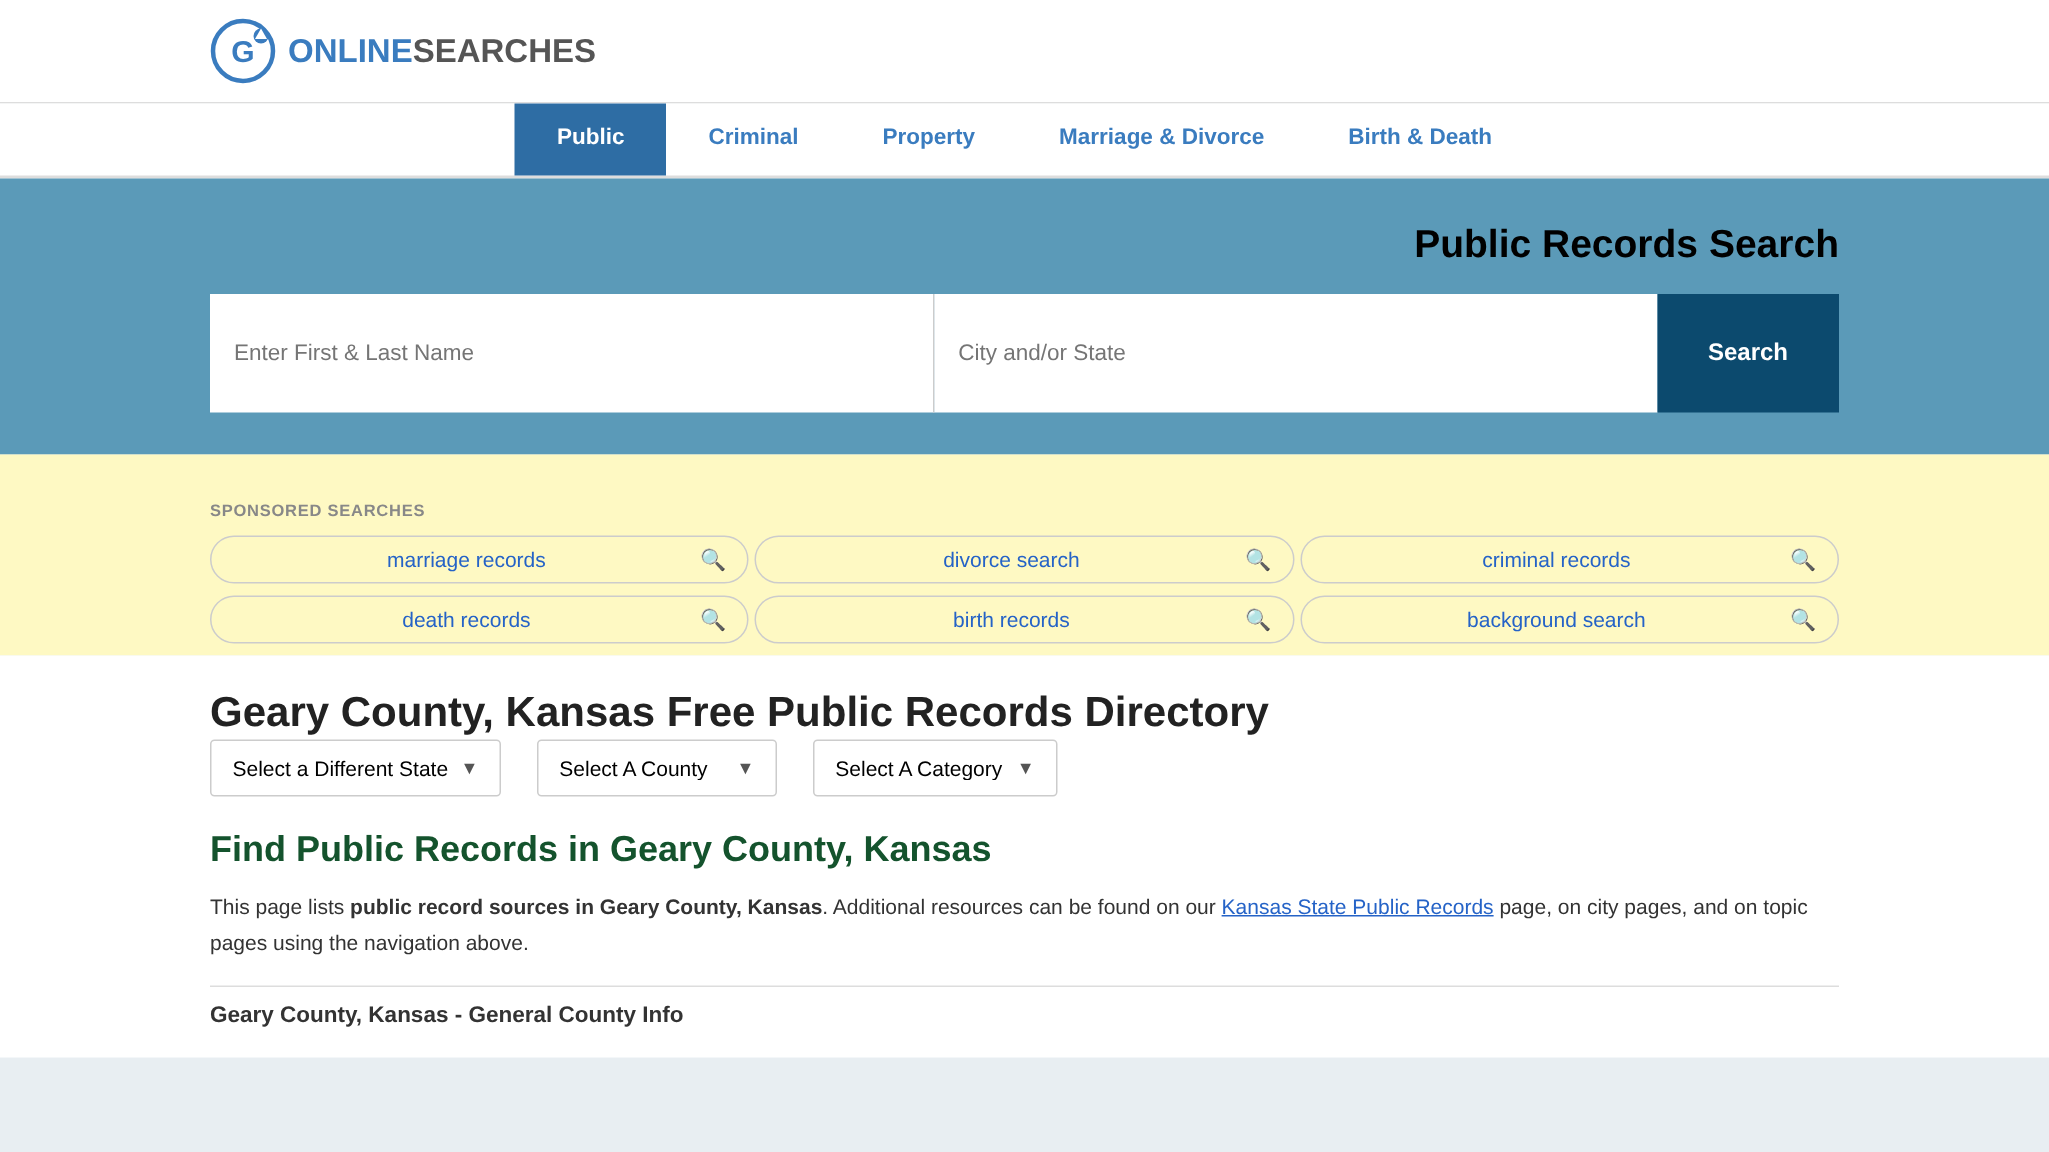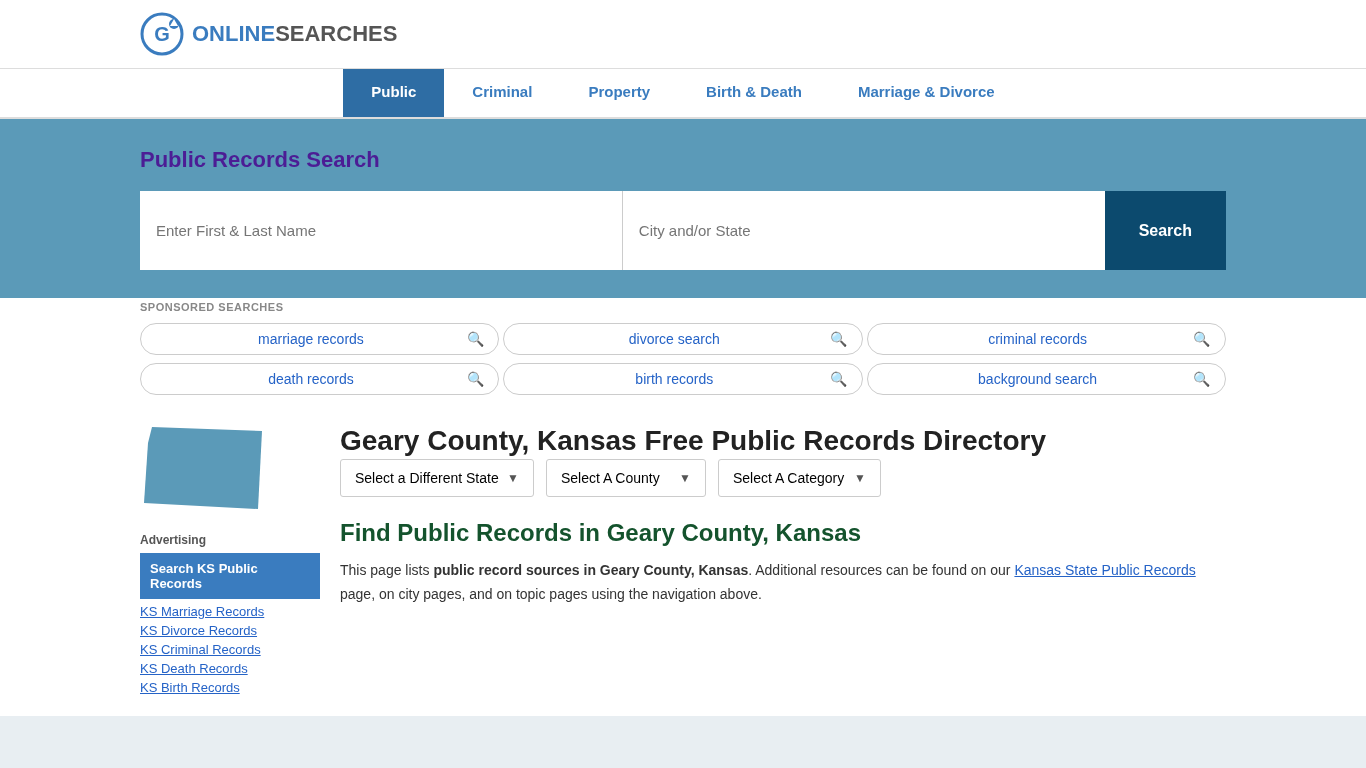--- a/index.html
+++ b/index.html
@@ -12,28 +12,28 @@
     .logo-text { font-size: 22px; font-weight: bold; color: #333; }
     .logo-text span { color: #3a7cbf; }
 
     
     .nav { background: #fff; display: flex; justify-content: center; border-bottom: 2px solid #ddd; }
     .nav-item { padding: 14px 28px; font-size: 15px; font-weight: 600; color: #3a7cbf; cursor: pointer; text-decoration: none; border-bottom: 3px solid transparent; }
     .nav-item.active { background: #2e6da4; color: #fff; }
 
     
     .search-banner { background: #5b9ab8; padding: 28px 140px; }
-    .search-banner h2 { text-align: left; color: #4c1d95; font-size: 22px; margin-bottom: 18px; }
+    .search-banner h2 { text-align: right; color: #000000; font-size: 26px; margin-bottom: 18px; }
     .search-form { display: flex; gap: 0; }
     .search-form input { flex: 1; padding: 31px 16px; font-size: 15px; border: none; outline: none; background: #fff; }
     .search-form input:first-child { border-right: 1px solid #ccc; }
     .search-form .search-btn { background: #0c4a6e; color: #fff; padding: 14px 34px; font-size: 16px; font-weight: bold; border: none; cursor: pointer; white-space: nowrap; }
 
     
-    .sponsored { background: #ffffff; padding: 3px 140px 8px 140px; }
+    .sponsored { background: #fef9c3; padding: 32px 140px 8px 140px; }
     .sponsored-label { font-size: 11px; color: #888; font-weight: bold; letter-spacing: 0.5px; margin-bottom: 10px; }
     .sponsored-grid { display: grid; grid-template-columns: repeat(3, 1fr); gap: 8px 4px; }
     .sponsored-item { display: flex; align-items: center; border: 1px solid #ccc; border-radius: 20px; padding: 7px 14px; justify-content: space-between; cursor: pointer; }
     .sponsored-item-text { color: #2563c7; font-size: 14px; flex: 1; text-align: center; }
     .sponsored-item-icon { color: #555; font-size: 14px; }
 
     
     .main { background: #fff; padding: 20px 140px; display: flex; gap: 20px; }
     .sidebar { width: 180px; flex-shrink: 0; }
     .content { flex: 1; }
@@ -41,21 +41,21 @@
     
     .sidebar-ad-label { font-size: 12px; font-weight: bold; color: #555; margin-bottom: 6px; }
     .sidebar-ad-featured { background: #3a7cbf; color: #fff; padding: 8px 10px; font-size: 13px; font-weight: bold; cursor: pointer; margin-bottom: 4px; }
     .sidebar-links { display: flex; flex-direction: column; gap: 2px; }
     .sidebar-link { color: #2563c7; font-size: 13px; text-decoration: underline; cursor: pointer; padding: 1px 0; }
 
     
     .page-title { font-size: 28px; font-weight: bold; color: #222; line-height: 1.3; }
 
     
-    .dropdowns { display: flex; gap: 12px; margin-bottom: 22px; }
+    .dropdowns { display: flex; gap: 24px; margin-bottom: 22px; }
     .dropdown-select { display: flex; align-items: center; border: 1px solid #ccc; border-radius: 3px; padding: 10px 14px; background: #fff; cursor: pointer; font-size: 14px; gap: 8px; min-width: 160px; }
     .dropdown-select select { border: none; outline: none; background: transparent; font-size: 14px; cursor: pointer; appearance: none; flex: 1; }
     .dropdown-arrow { font-size: 12px; color: #555; }
 
     
     .find-title { font-size: 24px; font-weight: bold; color: #14532d; margin-bottom: 12px; }
     .find-desc { font-size: 14px; line-height: 1.7; color: #333; }
     .find-desc a { color: #2563c7; text-decoration: underline; cursor: pointer; }
     .find-desc strong { font-weight: bold; }
 
@@ -77,22 +77,22 @@
     <div class="logo-text">
       <span>ONLINE</span><span style="color:#555;">SEARCHES</span>
     </div>
   </div>
 </div>
 
 <nav class="nav">
   <a class="nav-item active">Public</a>
   <a class="nav-item">Criminal</a>
   <a class="nav-item">Property</a>
+  <a class="nav-item">Marriage &amp; Divorce</a>
   <a class="nav-item">Birth &amp; Death</a>
-  <a class="nav-item">Marriage &amp; Divorce</a>
 </nav>
 
 <div class="search-banner">
   <h2>Public Records Search</h2>
   <div class="search-form">
     <input type="text" placeholder="Enter First &amp; Last Name" style="">
     <input type="text" placeholder="City and/or State" style="">
     <button class="search-btn">Search</button>
   </div>
 </div>
@@ -122,38 +122,20 @@
     </div>
     <div class="sponsored-item">
       <span class="sponsored-item-text">background search</span>
       <span class="sponsored-item-icon">🔍</span>
     </div>
   </div>
 </div>
 
 <div class="main">
 
-  <div class="sidebar">
-
-    <div style="width:130px;height:90px;margin-bottom:20px;position:relative;">
-      <svg width="130" height="90" viewBox="0 0 130 90" xmlns="http://www.w3.org/2000/svg">
-        <polygon points="8,20 12,4 122,8 118,86 4,80" fill="#5b9ab8"></polygon>
-      </svg>
-    </div>
-
-    <div class="sidebar-ad-label">Advertising</div>
-    <div class="sidebar-ad-featured">Search KS Public Records</div>
-    <div class="sidebar-links">
-      <a class="sidebar-link">KS Marriage Records</a>
-      <a class="sidebar-link">KS Divorce Records</a>
-      <a class="sidebar-link">KS Criminal Records</a>
-      <a class="sidebar-link">KS Death Records</a>
-      <a class="sidebar-link">KS Birth Records</a>
-    </div>
-  </div>
 
   <div class="content">
     <h1 class="page-title">Geary County, Kansas Free Public Records Directory</h1>
 
     <div class="dropdowns">
       <div class="dropdown-select">
         <select>
           <option>Select a Different State</option>
         </select>
         <span class="dropdown-arrow">▼</span>
@@ -172,14 +154,17 @@
       </div>
     </div>
 
     <div class="find-section">
       <h2 class="find-title">Find Public Records in Geary County, Kansas</h2>
       <p class="find-desc">
         <span>This page lists </span><strong>public record sources in Geary County, Kansas</strong><span>. Additional resources can be found on our </span><a>Kansas State Public Records</a><span> page, on city pages, and on topic pages using the navigation above.</span>
       </p>
     </div>
 
+    <div class="section-divider">
+      <span class="section-sub-title">Geary County, Kansas - General County Info</span>
+    </div>
   </div>
 </div>
 
 </body></html>

